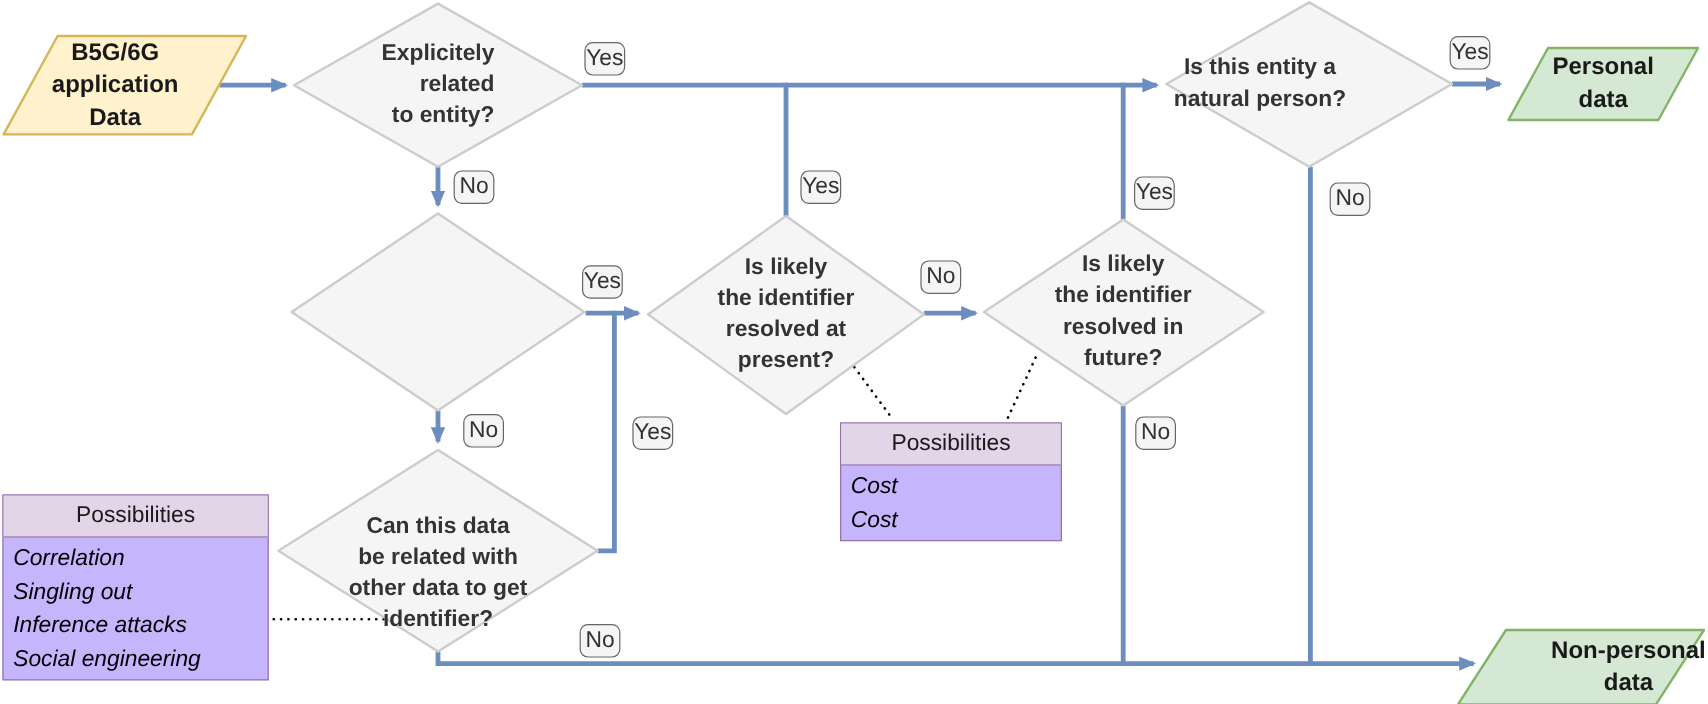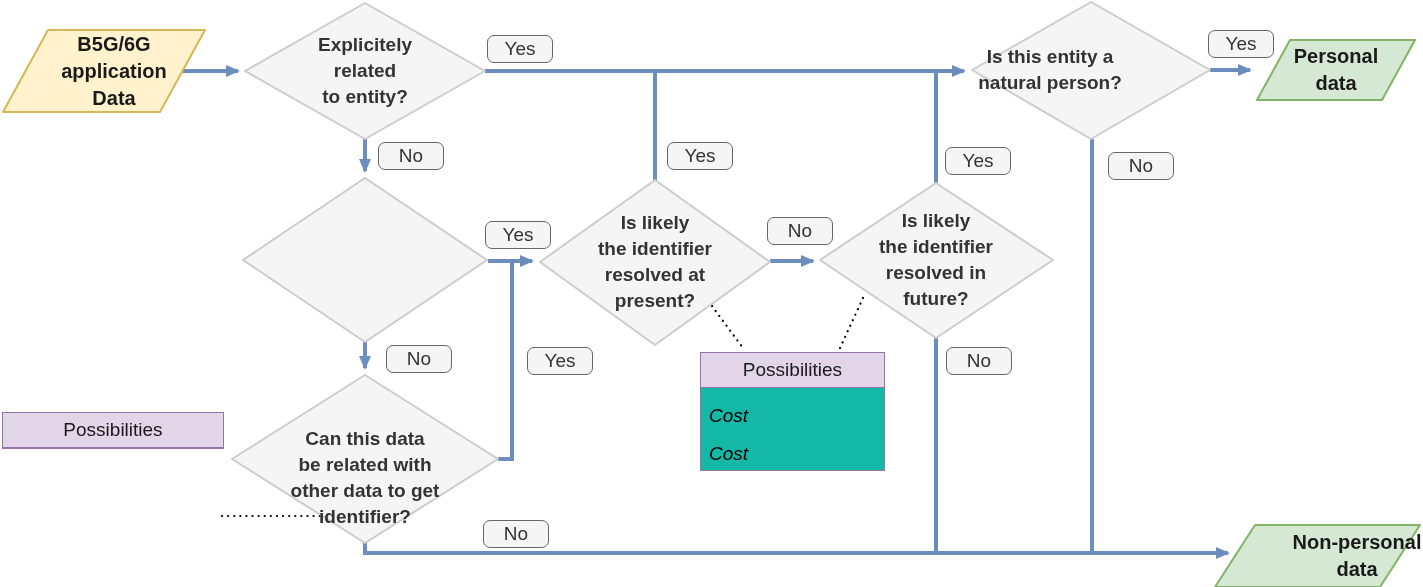--- a/index.html
+++ b/index.html
@@ -21,35 +21,35 @@
   .node-label{
     position:absolute;display:flex;align-items:center;justify-content:center;
     text-align:center;font-weight:bold;color:var(--text-dark,#333333);
     font-size:19px;line-height:26px;white-space:pre-line;pointer-events:none;
   }
   .term-label{font-size:20px;line-height:27px;color:#1a1a1a;}
   .tag{
     position:absolute;display:inline-flex;align-items:center;justify-content:center;
     background:var(--label-fill,#F5F5F5);border:1px solid var(--label-stroke,#666666);
     border-radius:7px;color:var(--text-dark,#333333);
-    font-size:19px;line-height:24px;padding:1px 16px;min-width:32px;
+    font-size:19px;line-height:24px;padding:1px 0;min-width:32px;
   }
   .poss-box{
-    position:absolute;background:#14b8a6;
+    position:absolute;background:#c4b5fd;
     border:1px solid var(--purple-stroke,#9673A6);
     color:#000;
   }
   .poss-header{
     background:var(--purple-fill,#E1D5E7);
     border-bottom:1px solid var(--purple-stroke,#9673A6);
     height:34px;display:flex;align-items:center;justify-content:center;
     font-size:19px;color:#1a1a1a;
   }
   .poss-items{padding:4px 8px 2px 8px;}
-  .poss-item{font-style:italic;font-size:19px;line-height:28px;white-space:nowrap;margin-top:10px;}
+  .poss-item{font-style:italic;font-size:19px;line-height:28px;white-space:nowrap;}
 </style>
 </head>
 <body>
 
 <div id="canvas">
 
   <svg id="wires" viewBox="0 0 1423 587" xmlns="http://www.w3.org/2000/svg">
     <defs>
       <marker id="arrow" markerUnits="userSpaceOnUse" markerWidth="16" markerHeight="14" refX="12" refY="6" orient="auto">
         <path class="arrowhead" d="M0,0 L14,6 L0,12 Z"></path>
@@ -80,24 +80,24 @@
     <polygon class="para-result" points="1255,525 1420,525 1380,587 1215,587"></polygon>
 
     <polygon class="diamond" points="365,3 485,71 365,139 245,71"></polygon>
     <polygon class="diamond" points="365,178 487,260 365,342 243,260"></polygon>
     <polygon class="diamond" points="655,180 770,262 655,345 540,262"></polygon>
     <polygon class="diamond" points="936,183 1053,260 936,338 820,260"></polygon>
     <polygon class="diamond" points="365,375 498,459 365,543 232,459"></polygon>
     <polygon class="diamond" points="1091,2 1210,70 1091,139 972,70"></polygon>
   </svg>
 
-  <div class="node-label term-label" style="left:24px;top:33px;width:180px;height:76px;">B5G/6G
+  <div class="node-label term-label" style="left:6px;top:33px;width:180px;height:76px;">B5G/6G
 application
 Data</div>
-  <div class="node-label" style="left:265px;top:32px;width:200px;height:78px;">Explicitely
+  <div class="node-label" style="left:265px;top:32px;width:200px;height:78px;text-align:right;">Explicitely
 related
 to entity?</div>
   <div class="node-label" style="left:545px;top:210px;width:220px;height:104px;">Is likely
 the identifier
 resolved at
 present?</div>
   <div class="node-label" style="left:826px;top:208px;width:220px;height:104px;">Is likely
 the identifier
 resolved in
 future?</div>
@@ -120,20 +120,26 @@
   <div class="tag" style="left:767px;top:217px;">No</div>
   <div class="tag" style="left:945px;top:147px;">Yes</div>
   <div class="tag" style="left:946px;top:347px;">No</div>
   <div class="tag" style="left:527px;top:347px;">Yes</div>
   <div class="tag" style="left:483px;top:520px;">No</div>
   <div class="tag" style="left:1208px;top:30px;">Yes</div>
   <div class="tag" style="left:1108px;top:152px;">No</div>
 
   <div class="poss-box" style="left:2px;top:412px;width:220px;">
     <div class="poss-header">Possibilities</div>
+    <div class="poss-items">
+      <div class="poss-item">Correlation</div>
+      <div class="poss-item">Singling out</div>
+      <div class="poss-item">Inference attacks</div>
+      <div class="poss-item">Social engineering</div>
+    </div>
   </div>
 
   <div class="poss-box" style="left:700px;top:352px;width:183px;">
     <div class="poss-header">Possibilities</div>
     <div class="poss-items">
       <div class="poss-item">Cost</div>
       <div class="poss-item">Cost</div>
     </div>
   </div>
 

